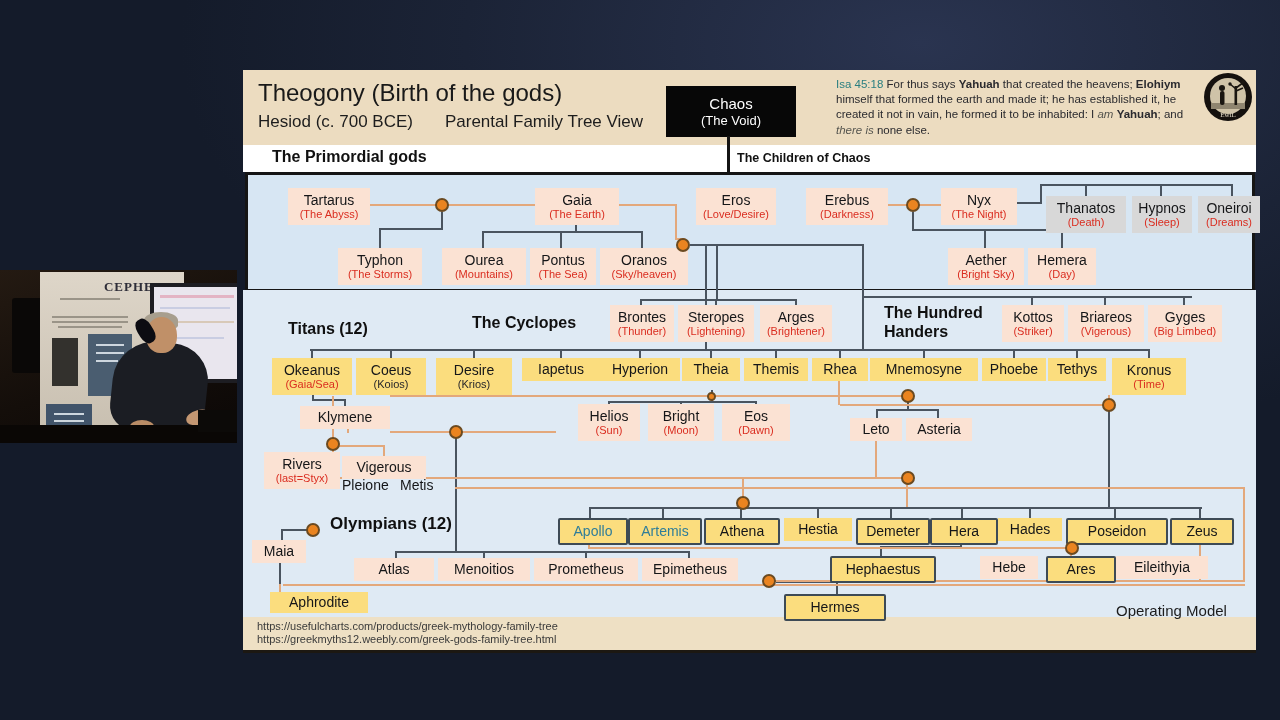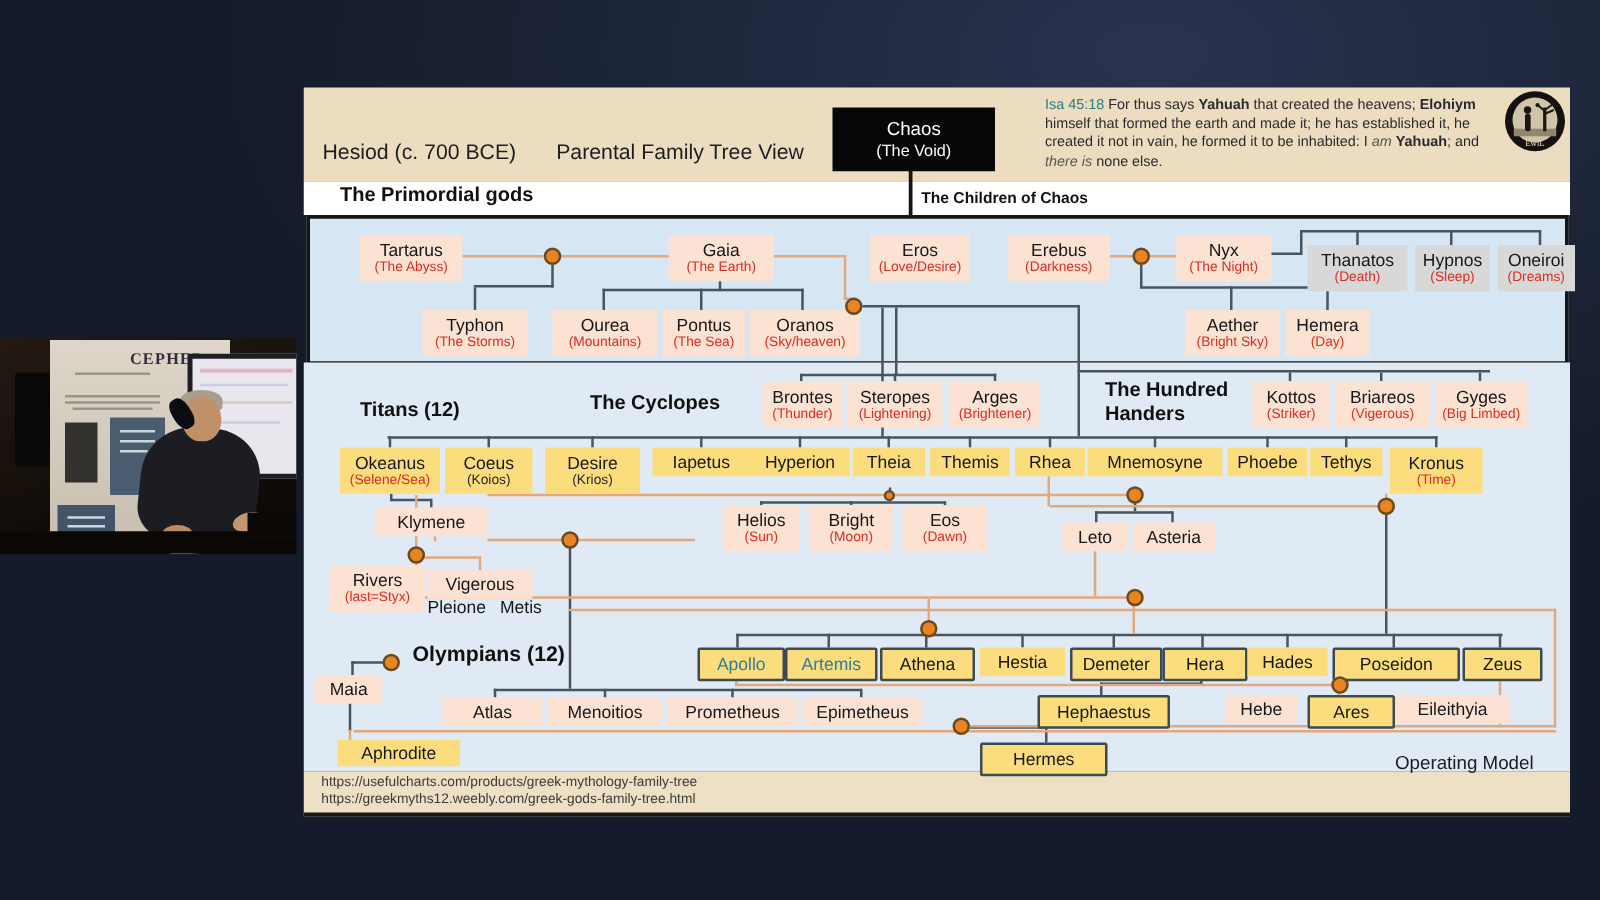--- a/index.html
+++ b/index.html
@@ -86,20 +86,21 @@
 <body>
 
 <div id="frame">
 
   <div id="hdr" class="abs"></div>
   <div id="band" class="abs"></div>
   <div id="prim" class="abs"></div>
   <div id="bodyblue" class="abs"></div>
   <div id="foot" class="abs"></div>
 
+  <div id="title" class="abs">Theogony (Birth of the gods)</div>
   <div id="subt" class="abs"><span>Hesiod (c. 700 BCE)</span><span class="gap"></span><span>Parental Family Tree View</span></div>
   <div id="chaosbox" class="abs">
     <span class="cl">Chaos</span>
     <span class="cs">(The Void)</span>
   </div>
   <div id="verse" class="abs"><span class="v-ref">Isa 45:18  </span><span class="v-n">For thus says </span><span class="v-b">Yahuah</span><span class="v-n"> that created the heavens; </span><span class="v-b">Elohiym</span><span class="v-n"> himself that formed the earth and made it; he has established it, he created it not in vain, he formed it to be inhabited: I </span><span class="v-i">am</span><span class="v-n"> </span><span class="v-b">Yahuah</span><span class="v-n">; and </span><span class="v-i">there is</span><span class="v-n"> none else.</span></div>
   <svg id="logo" class="abs" viewBox="0 0 50 50">
     <circle cx="25" cy="25" r="24" fill="#15110e"></circle>
     <circle cx="25" cy="24" r="18" fill="#cfc3a8"></circle>
     <rect x="8" y="31" width="34" height="6" fill="#8f8570"></rect>
@@ -323,21 +324,21 @@
       <span class="bl">Briareos</span>
       <span class="bs">(Vigerous)</span>
     </div>
   <div class="bx two peach" style="left:1148px;top:305px;width:74px">
       <span class="bl">Gyges</span>
       <span class="bs">(Big Limbed)</span>
     </div>
 
   <div class="bx two yellow" style="left:272px;top:358px;width:80px">
       <span class="bl">Okeanus</span>
-      <span class="bs">(Selene/Sea)</span>
+      <span class="bs">(Gaia/Sea)</span>
     </div>
   <div class="bx two yellow" style="left:356px;top:358px;width:70px">
       <span class="bl">Coeus</span>
       <span class="bs black">(Koios)</span>
     </div>
   <div class="bx two yellow" style="left:436px;top:358px;width:76px">
       <span class="bl">Desire</span>
       <span class="bs black">(Krios)</span>
     </div>
   <div class="bx one yellow" style="left:522px;top:358px;width:78px">

